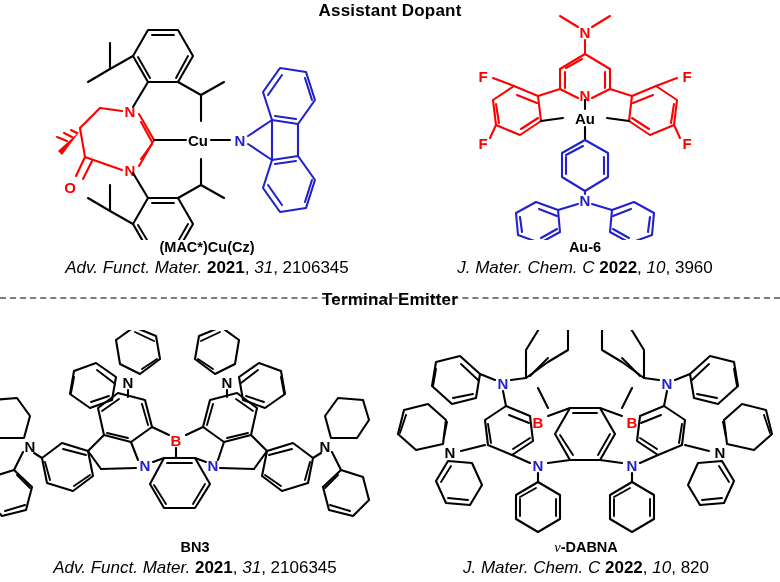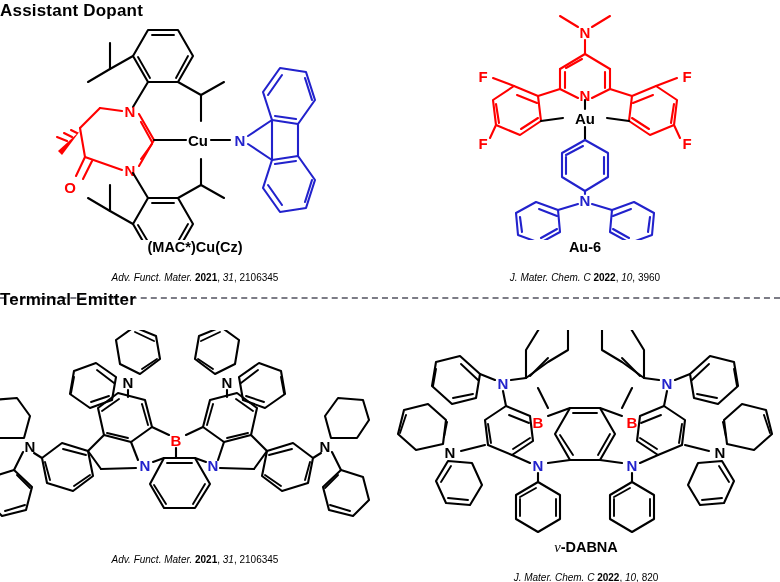--- a/index.html
+++ b/index.html
@@ -1,44 +1,44 @@
 <!DOCTYPE html>
 <html><head>
 <meta charset="utf-8">
 <style>
   html,body{margin:0;padding:0;background:#ffffff;}
   body{width:780px;height:582px;overflow:hidden;font-family:"Liberation Sans",sans-serif;color:#000;}
   .page{position:relative;width:780px;height:582px;background:#fff;}
 
   .section-title{
-    position:absolute;width:100%;
+    position:absolute;width:100%;text-align:center;
     font-weight:bold;font-size:17px;letter-spacing:.2px;color:#000;
   }
   #title-assistant{top:1px;}
   #title-terminal{top:290px;}
 
   .divider{
     position:absolute;left:0;top:297px;width:780px;height:0;
     border-top:2px dashed #7c7c86;
   }
 
   .panel{position:absolute;}
   #panel-mac{left:0;top:18px;width:390px;height:222px;}
   #panel-au{left:390px;top:10px;width:390px;height:230px;}
   #panel-bn3{left:0;top:330px;width:390px;height:205px;}
   #panel-dabna{left:390px;top:330px;width:390px;height:205px;}
 
   .caption{position:absolute;width:390px;text-align:center;line-height:1.25;}
-  #cap-mac{left:0;top:238px;}
+  #cap-mac{left:12px;top:238px;}
   #cap-au{left:390px;top:238px;}
   #cap-bn3{left:0;top:538px;}
   #cap-dabna{left:391px;top:538px;}
 
   .cap-name{font-size:14.5px;font-weight:bold;color:#000;display:block;}
-  .cap-ref{font-size:10px;display:block;margin-top:16px;}
+  .cap-ref{font-size:17px;display:block;margin-top:1px;}
   .cap-ref .jn{font-style:italic;}
   .cap-ref .yr{font-weight:bold;font-style:normal;}
   .cap-ref .vol{font-style:italic;}
   .cap-ref .pg{font-style:normal;}
   .cap-ref .sep{font-style:normal;}
   .nu{font-style:italic;font-weight:normal;font-family:"Liberation Serif",serif;}
 
   svg{display:block;}
   .bk{stroke:#000;stroke-width:2.1;fill:none;stroke-linecap:round;stroke-linejoin:round;}
   .bk-t{stroke:#000;stroke-width:1.9;fill:none;stroke-linecap:round;}
@@ -426,20 +426,21 @@
     <span class="cap-name">(MAC*)Cu(Cz)</span>
     <span class="cap-ref"><span class="jn">Adv. Funct. Mater.</span><span class="sep"> </span><span class="yr">2021</span><span class="sep">, </span><span class="vol">31</span><span class="sep">, </span><span class="pg">2106345</span></span>
   </div>
 
   <div class="caption" id="cap-au">
     <span class="cap-name">Au-6</span>
     <span class="cap-ref"><span class="jn">J. Mater. Chem. C</span><span class="sep"> </span><span class="yr">2022</span><span class="sep">, </span><span class="vol">10</span><span class="sep">, </span><span class="pg">3960</span></span>
   </div>
 
   <div class="caption" id="cap-bn3">
+    <span class="cap-name">BN3</span>
     <span class="cap-ref"><span class="jn">Adv. Funct. Mater.</span><span class="sep"> </span><span class="yr">2021</span><span class="sep">, </span><span class="vol">31</span><span class="sep">, </span><span class="pg">2106345</span></span>
   </div>
 
   <div class="caption" id="cap-dabna">
     <span class="cap-name"><span class="nu">ν</span><span>-DABNA</span></span>
     <span class="cap-ref"><span class="jn">J. Mater. Chem. C</span><span class="sep"> </span><span class="yr">2022</span><span class="sep">, </span><span class="vol">10</span><span class="sep">, </span><span class="pg">820</span></span>
   </div>
 
 </div>
 

